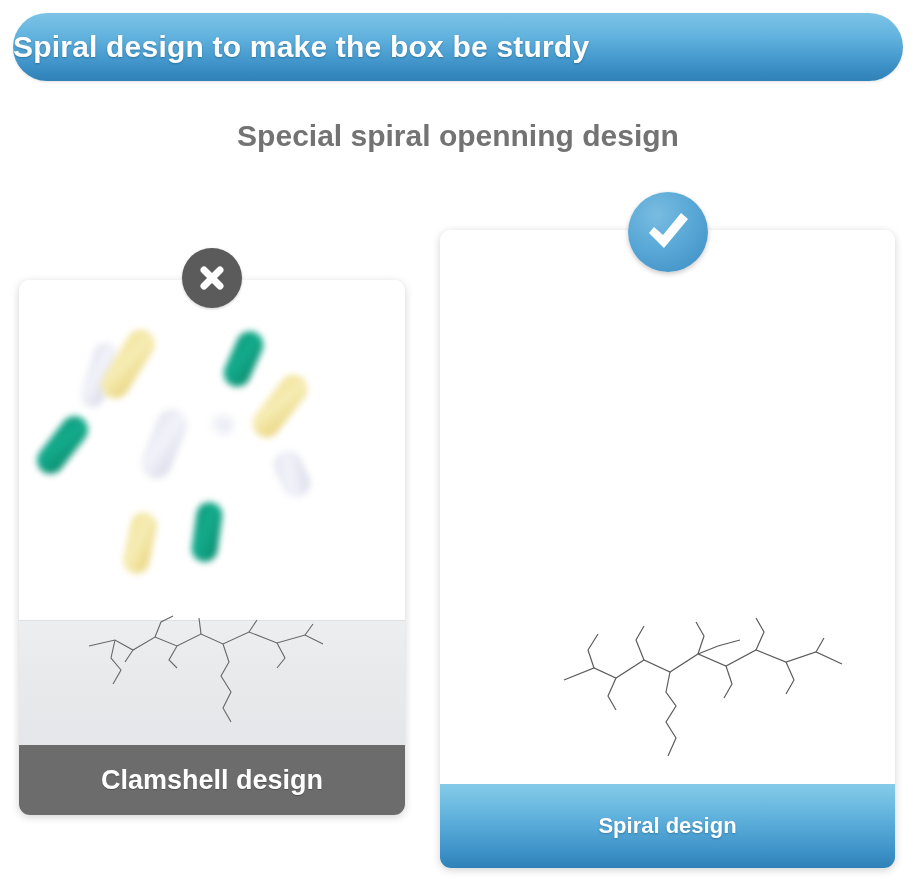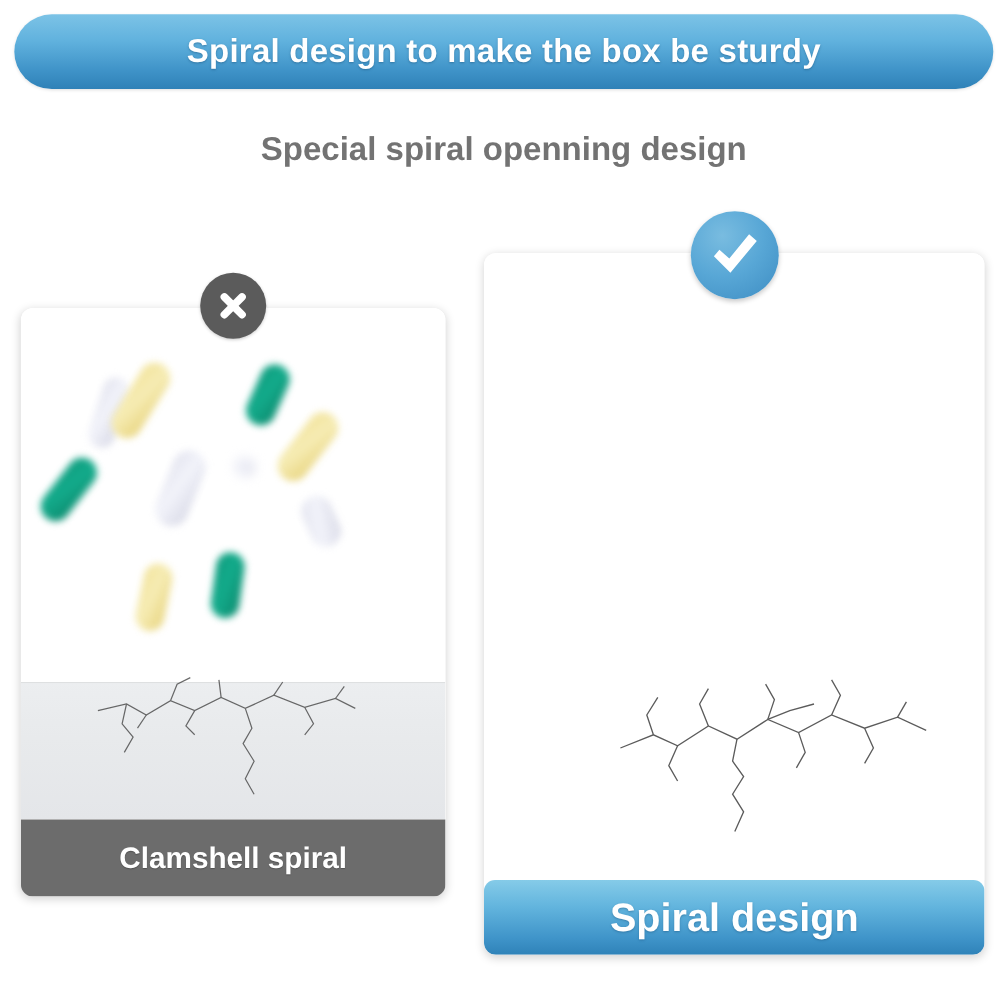--- a/index.html
+++ b/index.html
@@ -21,21 +21,20 @@
     position: absolute;
     left: 13px;
     top: 13px;
     width: 890px;
     height: 68px;
     border-radius: 34px;
     background: linear-gradient(to bottom, #7cc3e6 0%, #61b2de 35%, #3f93c8 75%, #2f81b7 100%);
     box-shadow: 0 1px 3px rgba(0,0,0,0.12);
     display: flex;
     align-items: center;
-    justify-content: center;
   }
   .banner-text {
     color: #ffffff;
     font-size: 30px;
     font-weight: bold;
     letter-spacing: 0.2px;
     text-shadow: 0 1px 2px rgba(20,70,110,0.45);
     white-space: nowrap;
   }
 
@@ -115,25 +114,24 @@
     font-weight: bold;
     white-space: nowrap;
   }
   .caption-bad {
     height: 70px;
     background: #6c6c6c;
     font-size: 27px;
     text-shadow: 0 1px 1px rgba(0,0,0,0.25);
   }
   .caption-good {
-    height: 68px;
+    height: 84px;
     background: linear-gradient(to bottom, #85cbe8 0%, #63b5de 35%, #3f94c9 78%, #2f82b8 100%);
-    font-size: 36px;
+    font-size: 22px;
     text-shadow: 0 1px 2px rgba(20,70,110,0.4);
-    border-radius: 10px;
   }
 
   
   .badge {
     position: absolute;
     border-radius: 50%;
     display: flex;
     align-items: center;
     justify-content: center;
   }
@@ -213,21 +211,21 @@
         <path d="M196 33 L204 48 L196 58"></path>
         <path d="M96 36 L88 50 L96 58"></path>
         <path d="M52 40 L44 52"></path>
         <path d="M224 25 L232 14"></path>
       </g>
     </svg>
 
   </div>
 
   <div class="caption caption-bad">
-    <span>Clamshell spiral</span>
+    <span>Clamshell design</span>
   </div>
 </div>
 
 <div class="card card-right">
 
   <div class="photo photo-right">
 
     <svg class="cracks" style="left:118px; top:380px;" width="290" height="150" viewBox="0 0 290 150">
       <g stroke="#3f3f3f" stroke-width="1.2" fill="none" opacity="0.85">
         <path d="M6 70 L36 58 L58 68 L86 50 L112 62 L140 44 L168 56 L198 40 L228 52 L258 42 L284 54"></path>

